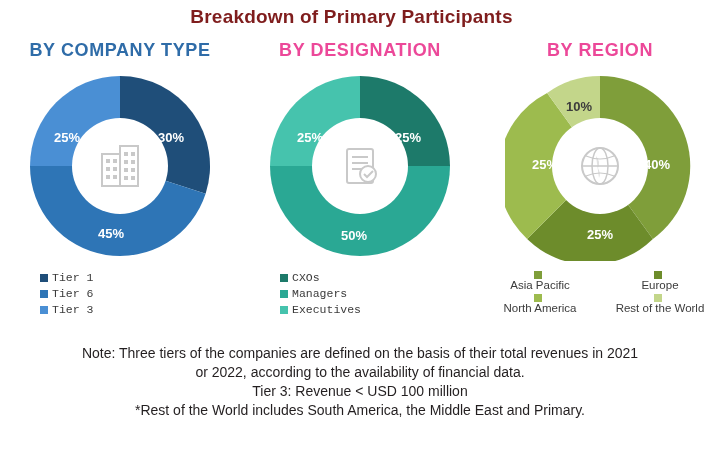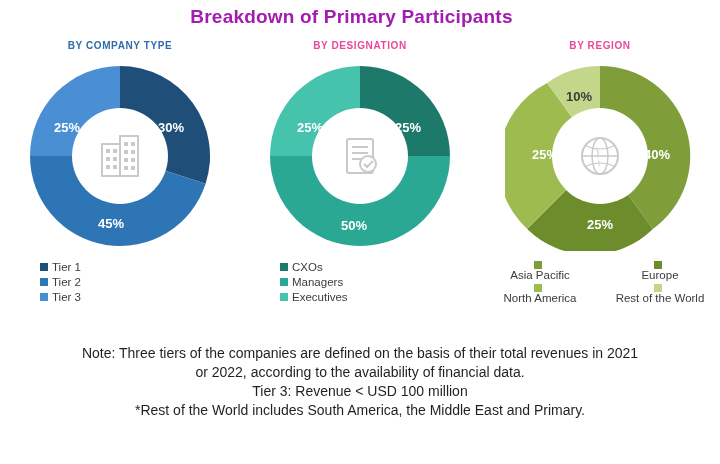--- a/index.html
+++ b/index.html
@@ -20,35 +20,35 @@
     height: 464px;
   }
   .main-title {
     position: absolute;
     top: 6px;
     left: 0;
     width: 703px;
     text-align: center;
     font-size: 19px;
     font-weight: bold;
-    color: #a21caf;
+    color: #7f1d1d;
     letter-spacing: 0.2px;
   }
   .panel {
     position: absolute;
     top: 40px;
     width: 240px;
   }
   .panel-1 { left: 0px; }
   .panel-2 { left: 240px; }
   .panel-3 { left: 480px; }
 
   .panel-title {
     text-align: center;
-    font-size: 10px;
+    font-size: 18px;
     font-weight: bold;
     letter-spacing: 0.6px;
   }
   .panel-1 .panel-title { color: #2f6ca8; }
   .panel-2 .panel-title { color: #ec4899; }
   .panel-3 .panel-title { color: #ec4899; }
 
   .donut-wrap {
     position: relative;
     width: 190px;
@@ -87,21 +87,21 @@
     width: 200px;
     font-size: 11.5px;
     color: #3b3b3b;
   }
   .legend-row {
     display: flex;
     align-items: center;
     margin-bottom: 3px;
     justify-content: flex-start;
   }
-  .legend.center-align { width: 160px; margin-left: auto; margin-right: auto; }
+  .legend.center-align { width: 160px; margin-left: auto; margin-right: auto; font-family: Liberation Mono, monospace; }
   .legend-item {
     display: flex;
     align-items: center;
     margin-right: 10px;
     white-space: nowrap;
   }
   .swatch {
     width: 8px;
     height: 8px;
     margin-right: 4px;
@@ -179,21 +179,21 @@
     <div class="legend center-align">
       <div class="legend-row">
         <span class="legend-item">
           <span class="swatch" style="background:#1f4e79"></span>
           <span>Tier 1</span>
         </span>
       </div>
       <div class="legend-row">
         <span class="legend-item">
           <span class="swatch" style="background:#2e75b6"></span>
-          <span>Tier 2</span>
+          <span>Tier 6</span>
         </span>
       </div>
       <div class="legend-row">
         <span class="legend-item">
           <span class="swatch" style="background:#4a8fd4"></span>
           <span>Tier 3</span>
         </span>
       </div>
     </div>
   </div>

